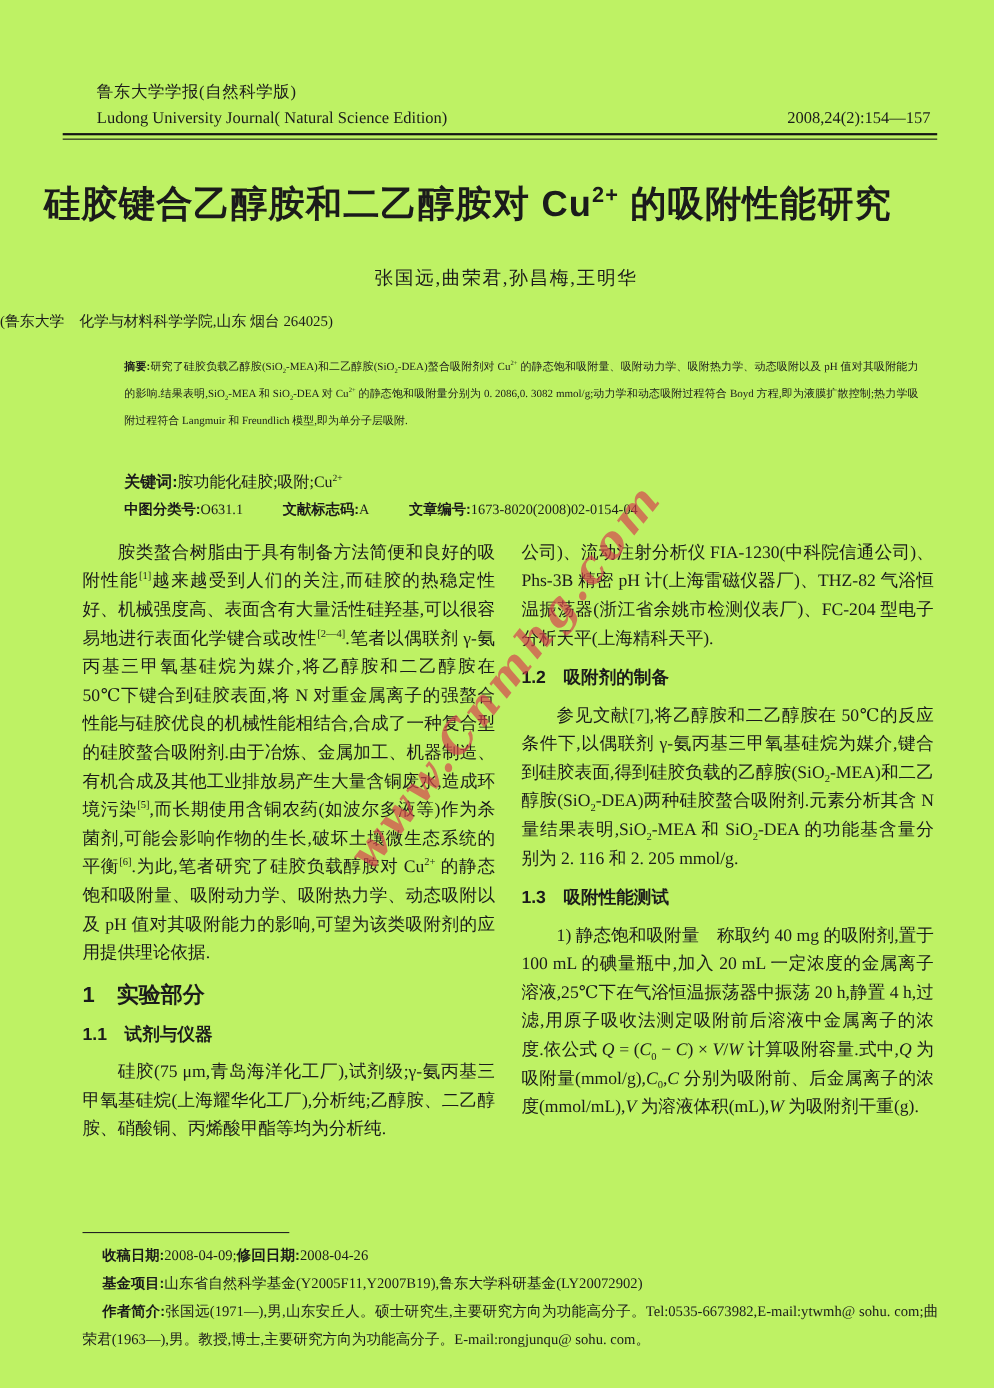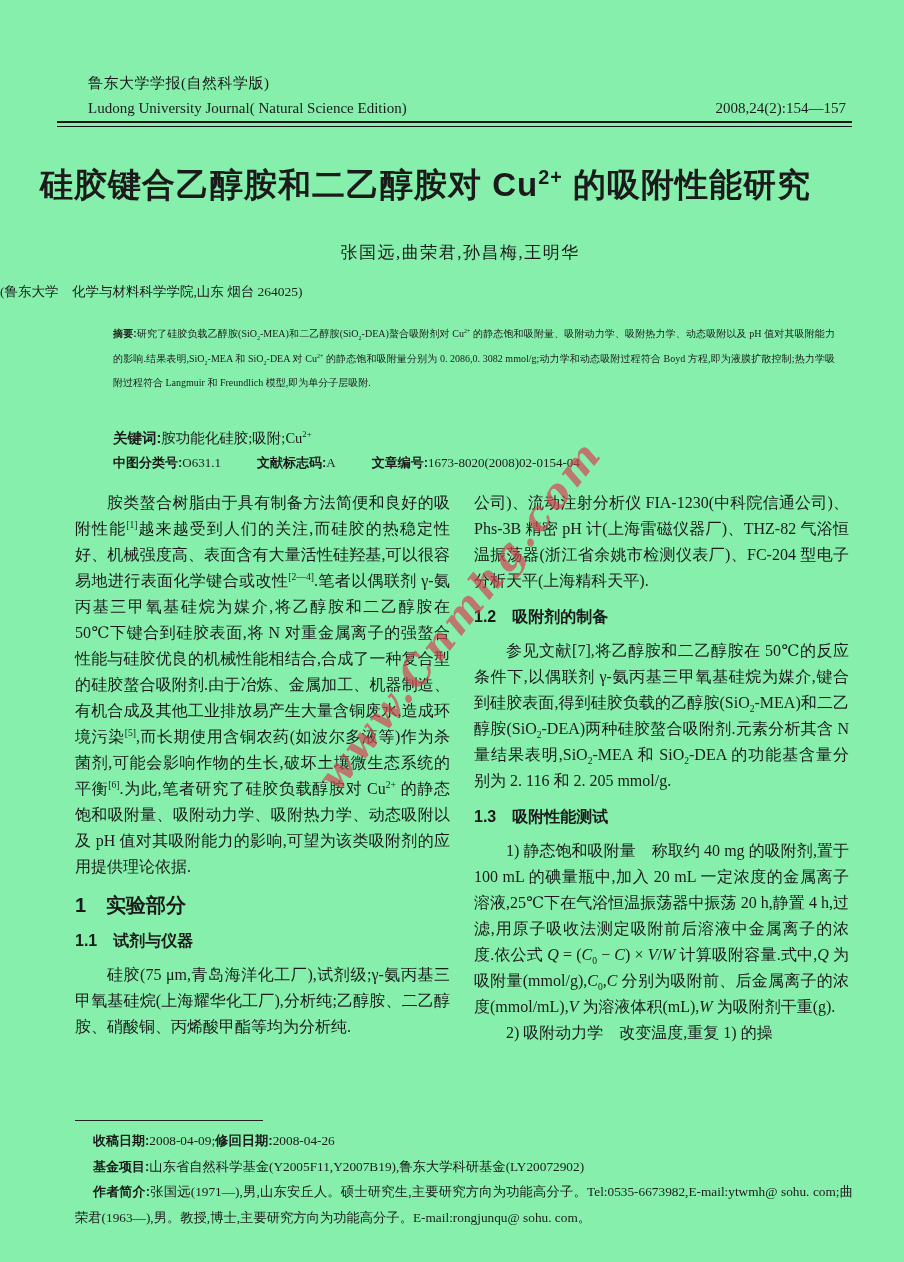--- a/index.html
+++ b/index.html
@@ -1,18 +1,18 @@
 <!DOCTYPE html>
 <html><head>
 <meta charset="utf-8">
 <style>
   html,body{margin:0;padding:0;background:#e8e8e6;}
   .page{
     position:relative;width:904px;height:1262px;margin:0 auto;
-    background:#86efac;color:#1b1b1b;overflow:hidden;
+    background:#bef264;color:#1b1b1b;overflow:hidden;
     font-family:"Liberation Serif","DejaVu Serif",serif;
   }
   sup{font-size:60%;line-height:0;vertical-align:super;}
   sub{font-size:60%;line-height:0;vertical-align:sub;}
   i{font-style:italic;}
   .lbl,b{font-family:"Liberation Sans","DejaVu Sans",sans-serif;font-weight:700;font-style:normal;}
 
   
   .hdr{position:absolute;left:88px;right:58px;top:74px;}
   .j-cn{font-size:15px;letter-spacing:.5px;}
@@ -92,21 +92,20 @@
         <div class="blk h2">1.1 试剂与仪器</div>
         <div class="blk p">硅胶(75 μm,青岛海洋化工厂),试剂级;γ-氨丙基三甲氧基硅烷(上海耀华化工厂),分析纯;乙醇胺、二乙醇胺、硝酸铜、丙烯酸甲酯等均为分析纯.</div>
       </div>
     <div class="col">
 
     <div class="blk pc">公司)、流动注射分析仪 FIA-1230(中科院信通公司)、Phs-3B 精密 pH 计(上海雷磁仪器厂)、THZ-82 气浴恒温振荡器(浙江省余姚市检测仪表厂)、FC-204 型电子分析天平(上海精科天平).</div>
         <div class="blk h2">1.2 吸附剂的制备</div>
         <div class="blk p">参见文献[7],将乙醇胺和二乙醇胺在 50℃的反应条件下,以偶联剂 γ-氨丙基三甲氧基硅烷为媒介,键合到硅胶表面,得到硅胶负载的乙醇胺(SiO<sub>2</sub>-MEA)和二乙醇胺(SiO<sub>2</sub>-DEA)两种硅胶螯合吸附剂.元素分析其含 N 量结果表明,SiO<sub>2</sub>-MEA 和 SiO<sub>2</sub>-DEA 的功能基含量分别为 2. 116 和 2. 205 mmol/g.</div>
         <div class="blk h2">1.3 吸附性能测试</div>
         <div class="blk p">1) 静态饱和吸附量 称取约 40 mg 的吸附剂,置于 100 mL 的碘量瓶中,加入 20 mL 一定浓度的金属离子溶液,25℃下在气浴恒温振荡器中振荡 20 h,静置 4 h,过滤,用原子吸收法测定吸附前后溶液中金属离子的浓度.依公式 <i>Q</i> = (<i>C</i><sub>0</sub> − <i>C</i>) × <i>V</i>/<i>W</i> 计算吸附容量.式中,<i>Q</i> 为吸附量(mmol/g),<i>C</i><sub>0</sub>,<i>C</i> 分别为吸附前、后金属离子的浓度(mmol/mL),<i>V</i> 为溶液体积(mL),<i>W</i> 为吸附剂干重(g).</div>
-        <div class="blk p">2) 吸附动力学 改变温度,重复 1) 的操</div>
       </div>
   </div>
 
   <div class="fnrule"></div>
   <div class="fnotes">
 
   <p class="fn"><span class="lbl">收稿日期:</span><span>2008-04-09;<b>修回日期:</b>2008-04-26</span></p>
       <p class="fn"><span class="lbl">基金项目:</span><span>山东省自然科学基金(Y2005F11,Y2007B19),鲁东大学科研基金(LY20072902)</span></p>
       <p class="fn"><span class="lbl">作者简介:</span><span>张国远(1971—),男,山东安丘人。硕士研究生,主要研究方向为功能高分子。Tel:0535-6673982,E-mail:ytwmh@ sohu. com;曲荣君(1963—),男。教授,博士,主要研究方向为功能高分子。E-mail:rongjunqu@ sohu. com。</span></p>
     </div>

